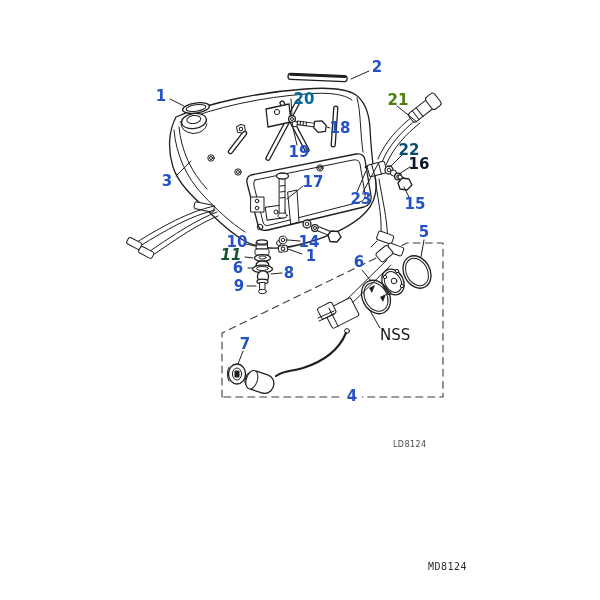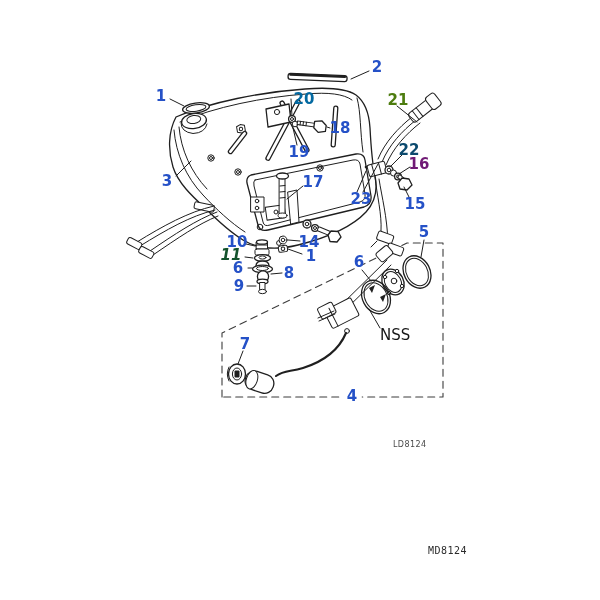--- a/index.html
+++ b/index.html
@@ -14,21 +14,21 @@
   .art .t1{stroke-width:1;}
   .art .t2{stroke-width:2.1;}
   .art .dash{stroke-dasharray:7 5;stroke-width:1.1;stroke:#3d3d3d;}
   .art .lead{stroke-width:1;}
   .callout{position:absolute;transform:translate(-50%,-50%);
     font-weight:700;font-size:15px;line-height:1;color:#2551c7;white-space:nowrap;cursor:pointer;}
   .callout--boxed{background:#ffffff;padding:0 5px;}
   .small-label{position:absolute;color:#161616;font-size:15px;line-height:1;}
   .tiny-label{position:absolute;color:#4a4a4a;font-size:8px;line-height:1;letter-spacing:.4px;}
   .part-code{position:absolute;color:#2b2b2b;font-size:10px;line-height:1;
-    font-family:"DejaVu Sans Mono","Liberation Mono",monospace;letter-spacing:.5px;}
+    font-family:"DejaVu Sans Mono","Liberation Mono",monospace;letter-spacing:.5px;margin-top:16px;}
   .copyright{position:absolute;color:#2e2e2e;font-size:9.5px;line-height:1;transform:translateX(-50%);white-space:nowrap;}
 </style>
 </head>
 <body>
 
 <div class="stage">
 
   <svg class="art" width="600" height="600" viewBox="0 0 600 600">
 
     <path class="dash" d="M222,397 L222,333 L407,243 L443,243 L443,397 Z"></path>
@@ -279,21 +279,21 @@
   <div id="callout-layer">
       <span class="callout" style="left: 161px; top: 96px; color: rgb(37, 81, 199);">1</span>
       <span class="callout" style="left: 377px; top: 67px; color: rgb(37, 81, 199);">2</span>
       <span class="callout" style="left: 167px; top: 181px; color: rgb(37, 81, 199);">3</span>
       <span class="callout" style="left: 292px; top: 99px; color: #0369a1; margin-left: 12px;">20</span>
       <span class="callout" style="left: 340px; top: 128px; color: rgb(37, 81, 199);">18</span>
       <span class="callout" style="left: 299px; top: 152px; color: rgb(37, 81, 199);">19</span>
       <span class="callout" style="left: 313px; top: 182px; color: rgb(37, 81, 199);">17</span>
       <span class="callout" style="left: 390px; top: 100px; color: #4d7c0f; margin-left: 8px;">21</span>
       <span class="callout" style="left: 409px; top: 150px; color: #0c4a6e;">22</span>
-      <span class="callout" style="left: 419px; top: 164px; color: #701a75; text-align: right;">16</span>
+      <span class="callout" style="left: 419px; top: 164px; color: #0f172a; text-align: right;">16</span>
       <span class="callout" style="left: 415px; top: 204px; color: rgb(37, 81, 199); text-align: center;">15</span>
       <span class="callout" style="left: 361px; top: 199px; color: rgb(37, 81, 199);">23</span>
       <span class="callout" style="left: 424px; top: 232px; color: rgb(37, 81, 199);">5</span>
       <span class="callout" style="left: 359px; top: 262px; color: rgb(37, 81, 199);">6</span>
       <span class="callout" style="left: 245px; top: 344px; color: rgb(37, 81, 199);">7</span>
       <span class="callout callout--boxed" style="left: 352px; top: 396px; color: rgb(37, 81, 199);">4</span>
       <span class="callout" style="left: 237px; top: 242px; color: rgb(37, 81, 199); text-align: center;">10</span>
       <span class="callout" style="left: 231px; top: 255px; color: #14532d; font-style: italic;">11</span>
       <span class="callout" style="left: 238px; top: 268px; color: rgb(37, 81, 199);">6</span>
       <span class="callout" style="left: 289px; top: 273px; color: rgb(37, 81, 199);">8</span>

